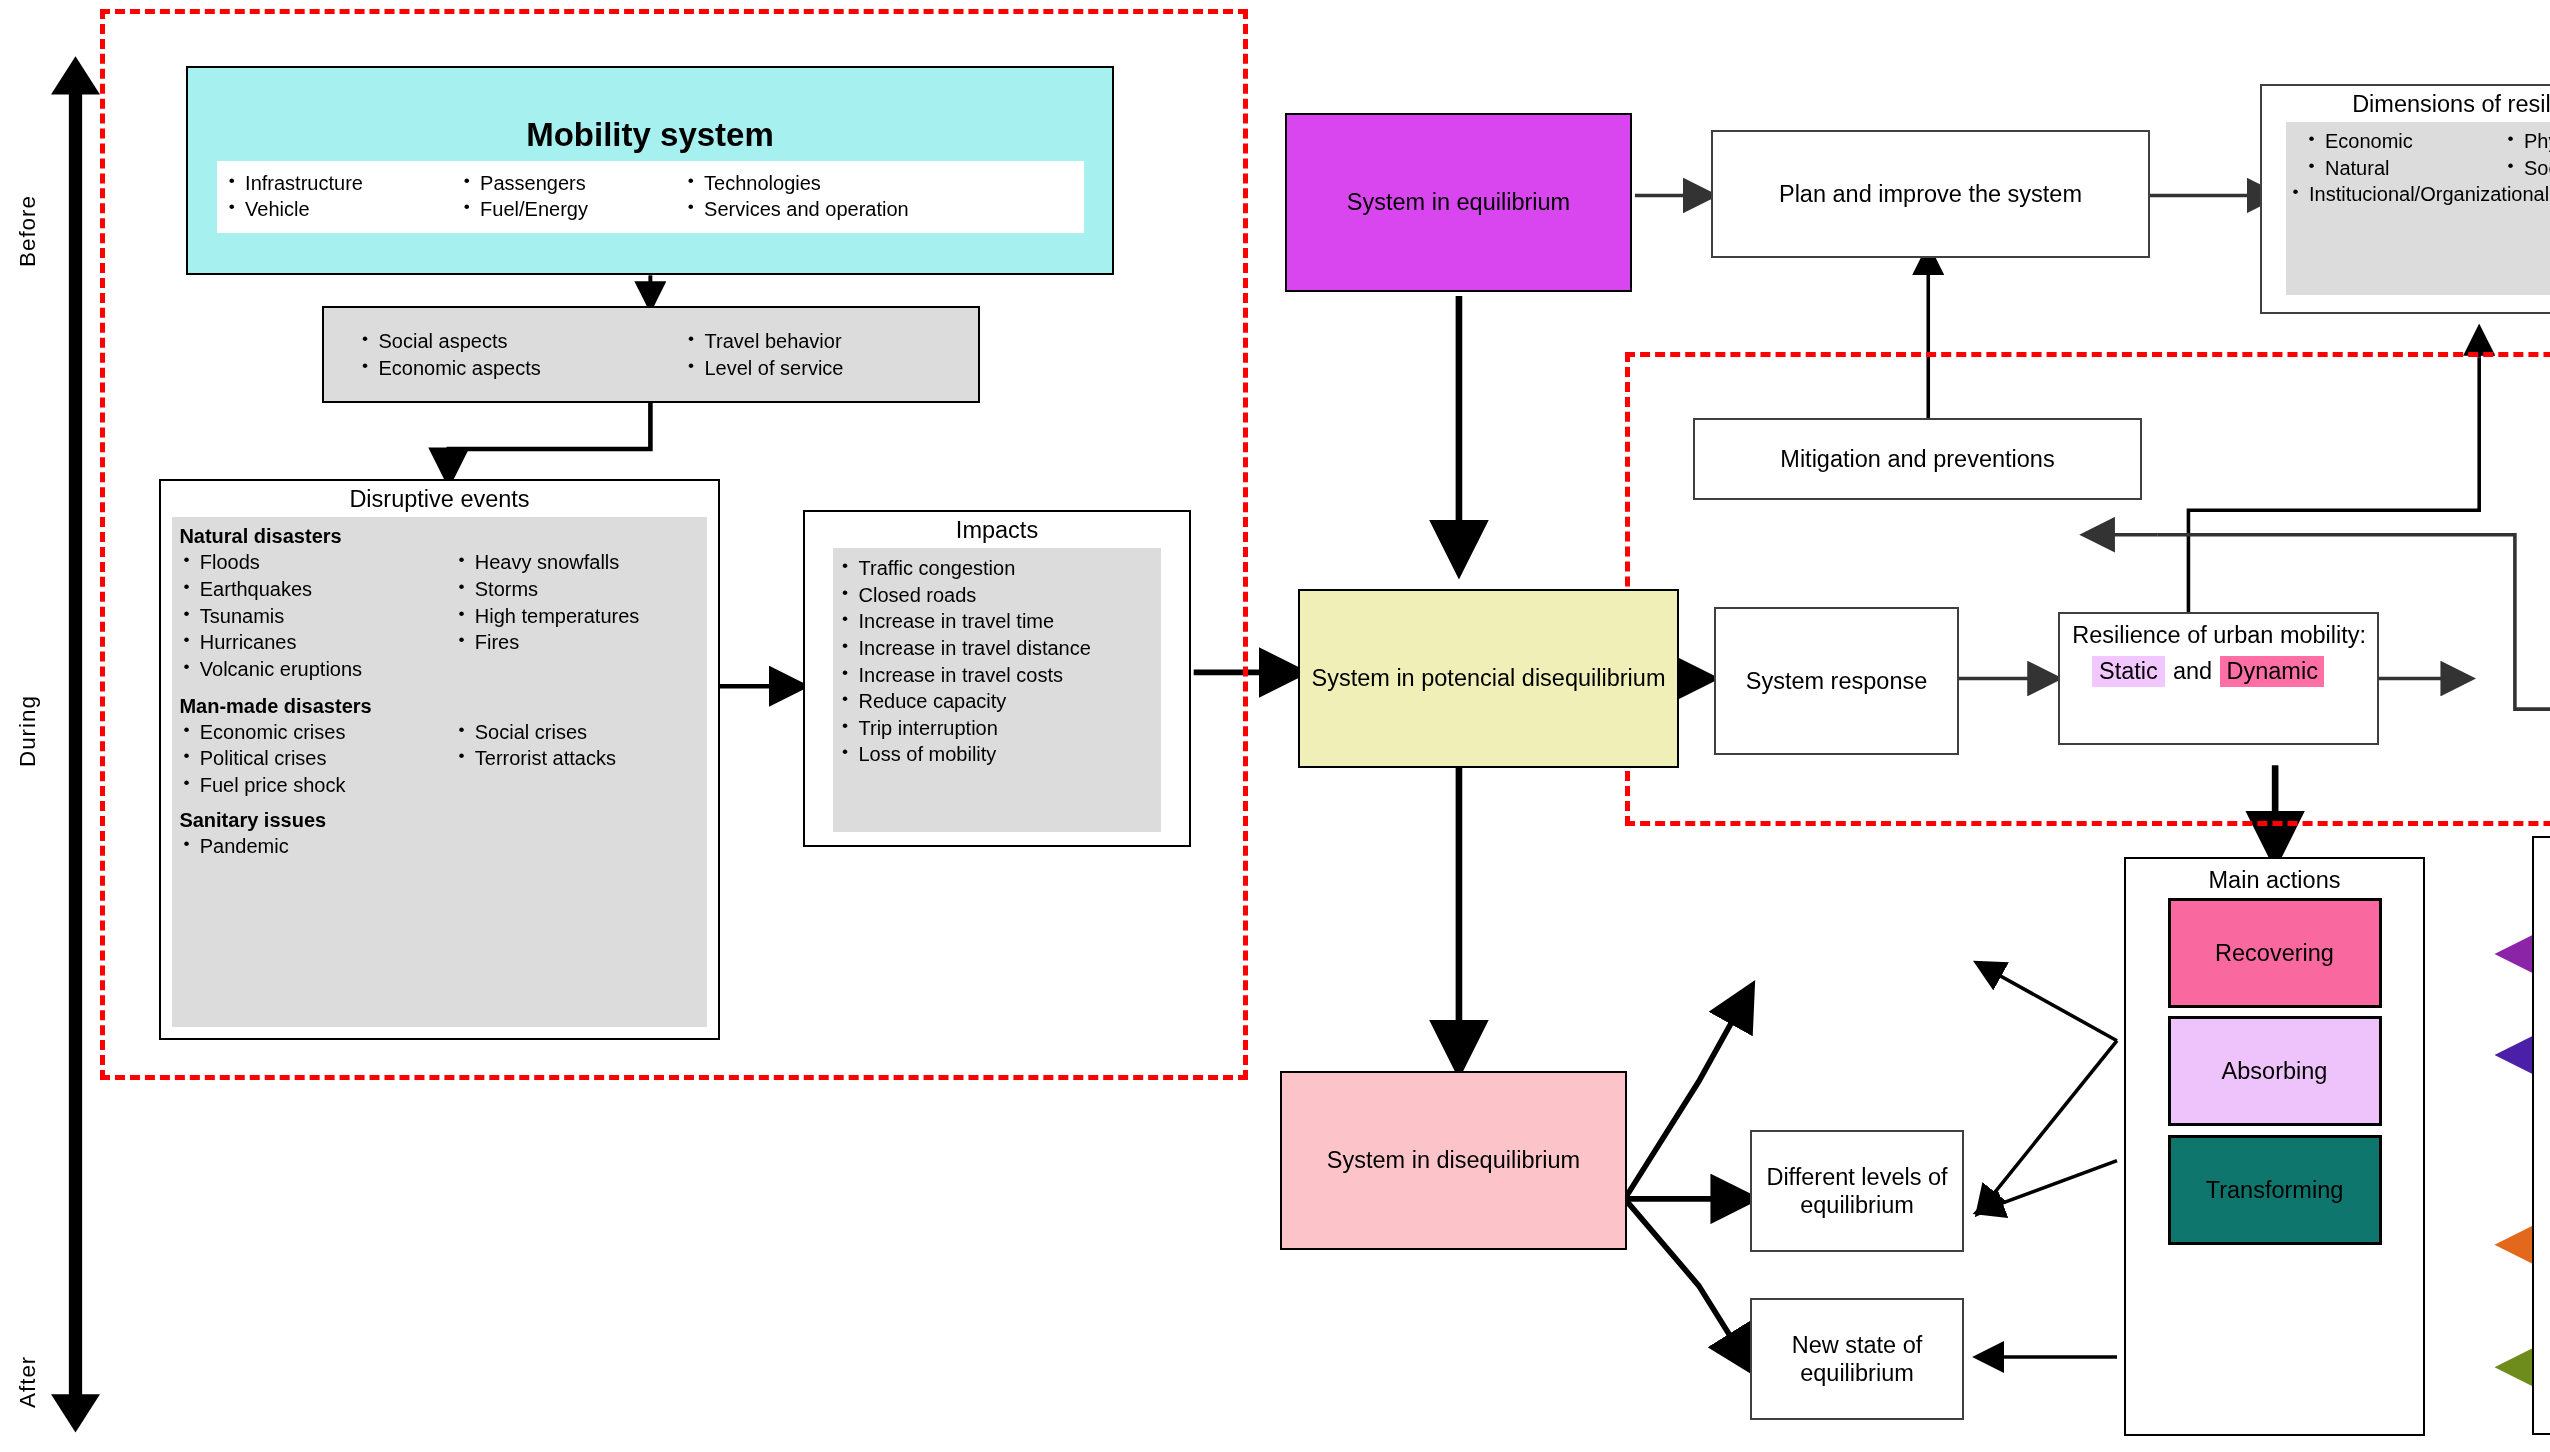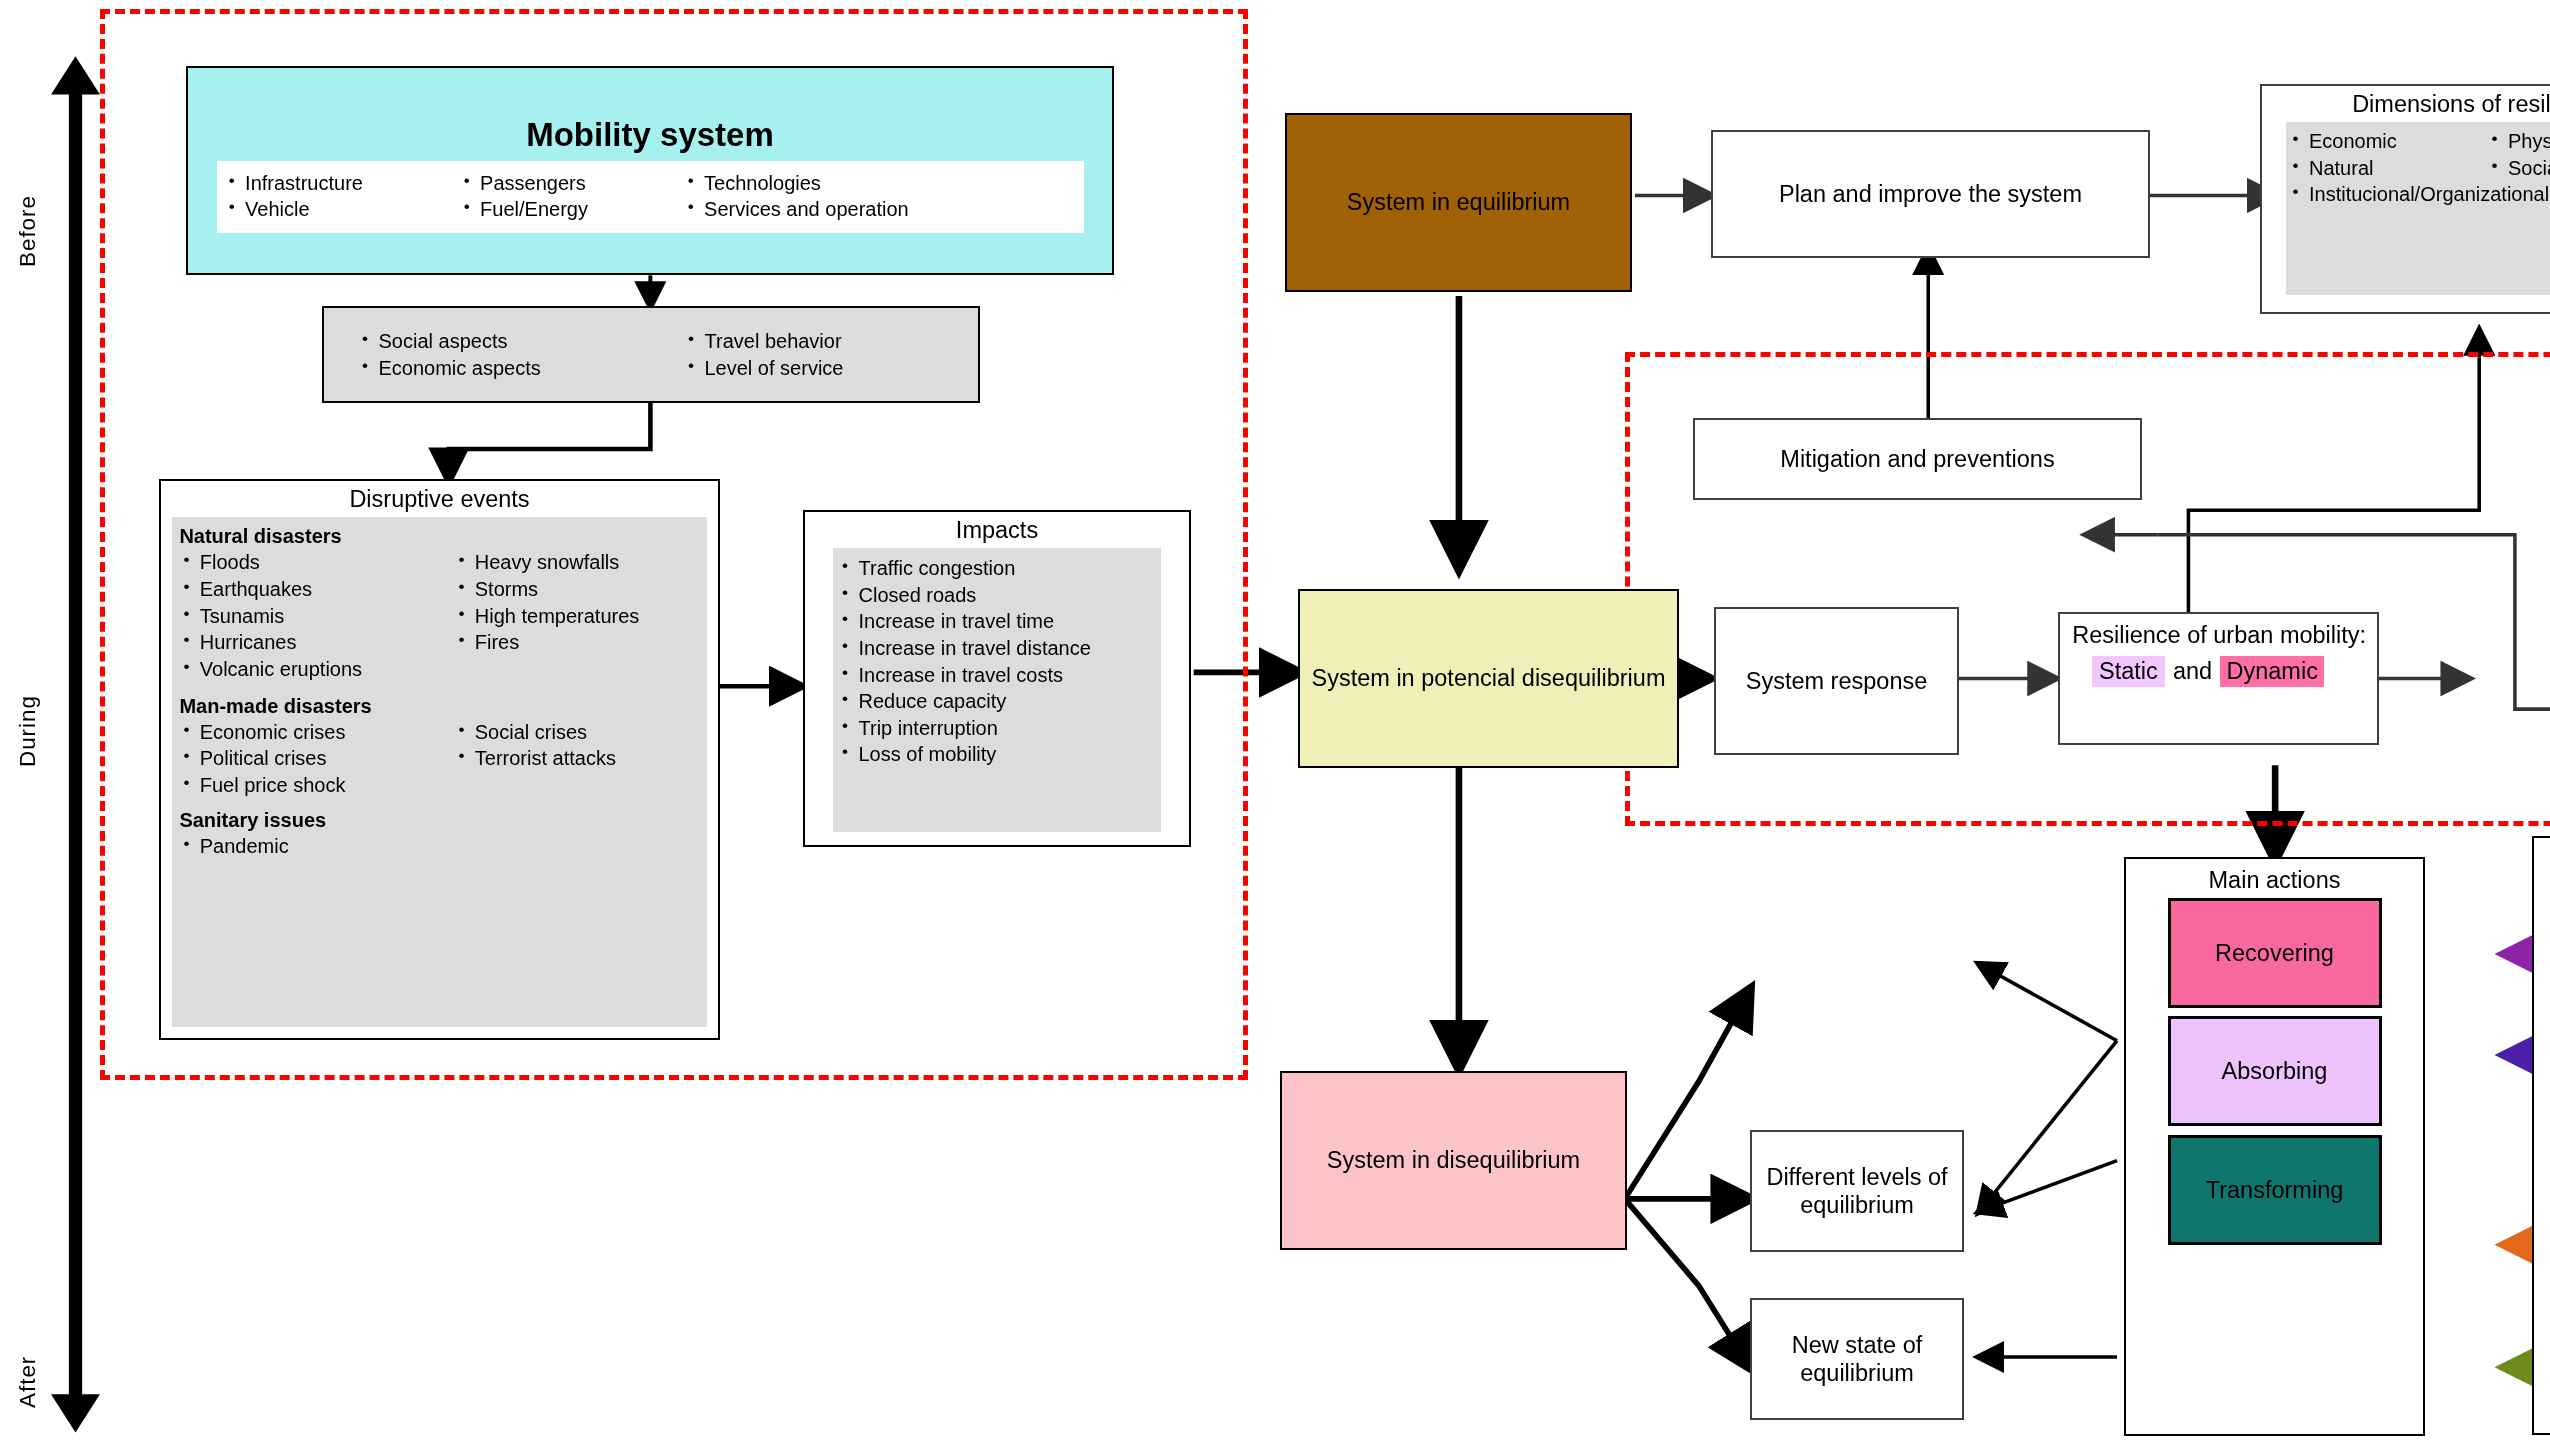--- a/index.html
+++ b/index.html
@@ -211,21 +211,21 @@
         <li>Increase in travel time</li>
         <li>Increase in travel distance</li>
         <li>Increase in travel costs</li>
         <li>Reduce capacity</li>
         <li>Trip interruption</li>
         <li>Loss of mobility</li>
       </ul>
     </div>
   </div>
 
-  <div class="box" style="left:1285px;top:113px;width:347px;height:179px;background:#a16207;">
+  <div class="box" style="left:1285px;top:113px;width:347px;height:179px;background:#d946ef;">
     <div class="lbl" style="padding:0 15.3px;">System in equilibrium</div>
   </div>
 
   <div class="box" style="left:1298px;top:589px;width:381px;height:179px;background:#f0efb8;">
     <div class="lbl" style="padding:0 9.2px;">System in potencial disequilibrium</div>
   </div>
 
   <div class="box" style="left:1280px;top:1071px;width:347px;height:179px;background:#fcc4c9;">
     <div class="lbl" style="padding:0 10.2px;">System in disequilibrium</div>
   </div>
@@ -239,21 +239,21 @@
   </div>
 
   <div class="box thinbox" style="left:1714px;top:607px;width:245px;height:148px;border-width:2px;">
     <div class="lbl" style="padding:0 5.1px;">System response</div>
   </div>
 
   <div class="box" style="left:2260px;top:84px;width:439px;height:230px;align-items:stretch;justify-content:flex-start;border-width:2px;border-color:#3f3f3f;">
     <div class="title" style="align-self:center;font-size:23.5px;">Dimensions of resilience</div>
     <div class="panel" style="margin:0 23.5px 17.3px 23.5px;padding:6.1px 0 7.1px 0;flex:1;">
       <div class="cols2">
-        <ul class="bl" style="width:199px;">
+        <ul class="bl" style="width:199px;padding-left:16px;">
           <li>Economic</li>
           <li>Natural</li>
         </ul>
         <ul class="bl" style="width:168px;">
           <li>Physical</li>
           <li>Social</li>
         </ul>
       </div>
       <ul class="bl">
         <li>Institucional/Organizational</li>

